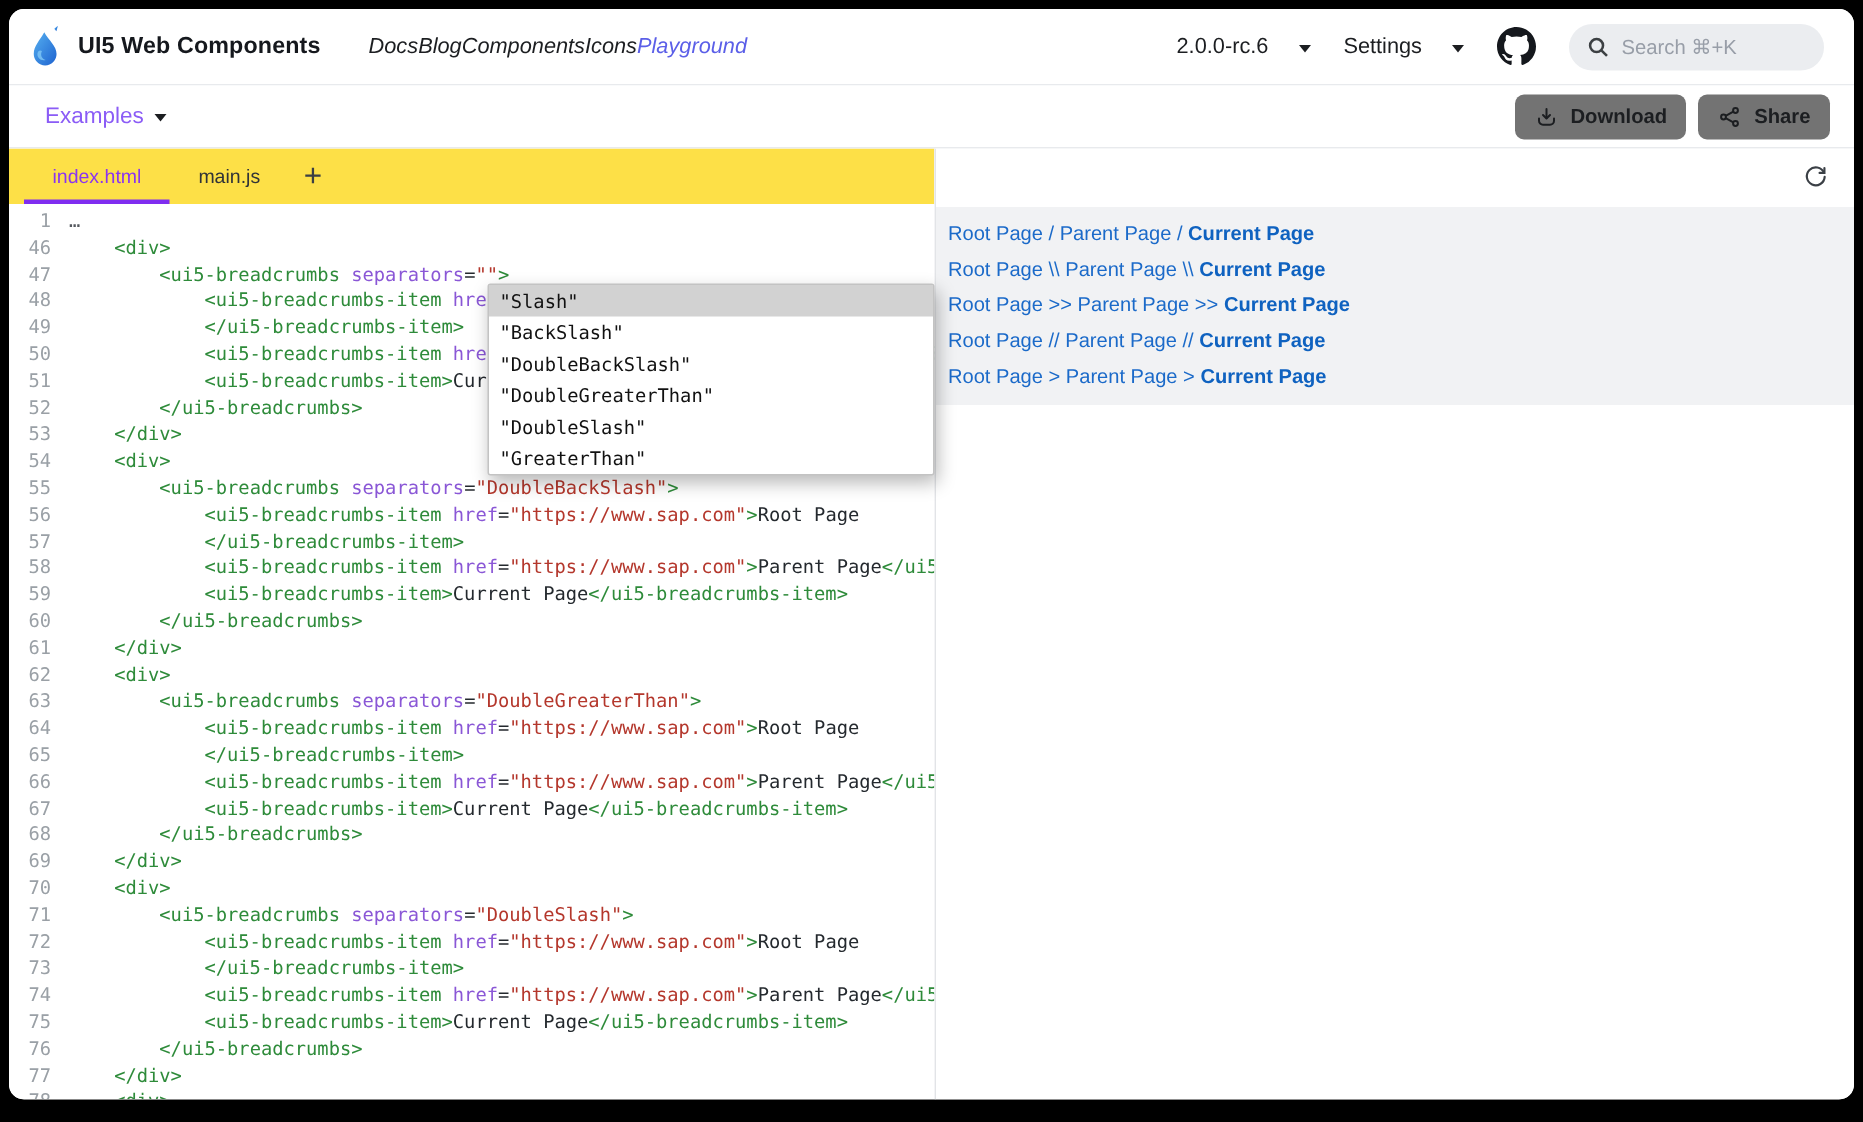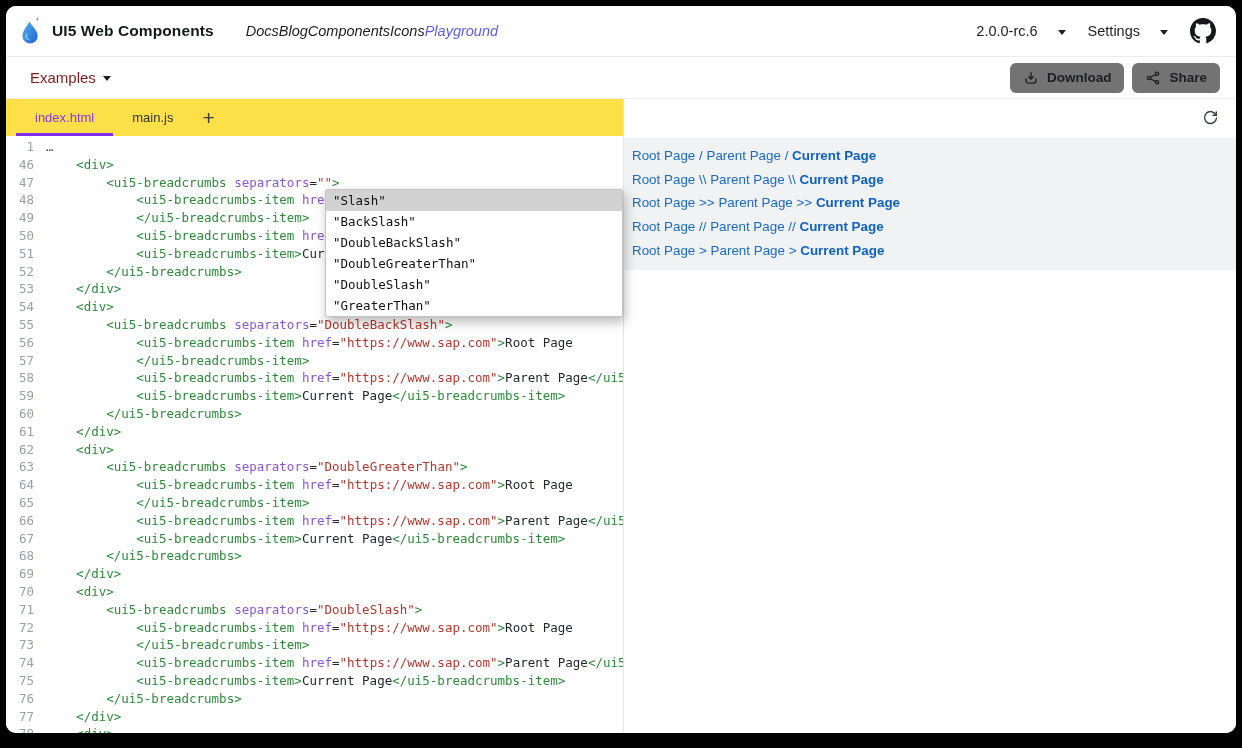--- a/index.html
+++ b/index.html
@@ -34,21 +34,21 @@
     width:170px; height:31px; border-radius:16px; background:#ebedf0;
     display:flex; align-items:center; gap:8px; padding:0 12px;
   }
   .search-ph { font-size:13.5px; color:#989ea8; }
 
   
   .toolbar {
     height:42px; flex:none; display:flex; align-items:center;
     padding:0 16px 0 24px; border-bottom:1px solid #e8eaed; background:#fff;
   }
-  .examples { font-size:15px; color:#7f1d1d; display:flex; align-items:center; gap:7px; cursor:pointer; }
+  .examples { font-size:15px; color:#8b5cf6; display:flex; align-items:center; gap:7px; cursor:pointer; }
   .toolbar-right { margin-left:auto; display:flex; align-items:center; gap:8px; }
   .btn {
     height:30px; background:#737373; border:none; border-radius:6px;
     display:flex; align-items:center; gap:8px; padding:0 13px;
     font-size:13.5px; font-weight:bold; color:#1c1e21; cursor:pointer;
     font-family:"Liberation Sans", sans-serif;
   }
 
   
   .main { flex:1; display:flex; position:relative; overflow:hidden; }
@@ -135,20 +135,29 @@
       </div>
       <div class="drop-label">
         <span>Settings</span>
         <span class="caret"></span>
       </div>
       <span class="gh">
         <svg width="26" height="26" viewBox="0 0 16 16" fill="#15181d">
           <path d="M8 0C3.58 0 0 3.58 0 8c0 3.54 2.29 6.53 5.47 7.59.4.07.55-.17.55-.38 0-.19-.01-.82-.01-1.49-2.01.37-2.53-.49-2.69-.94-.09-.23-.48-.94-.82-1.13-.28-.15-.68-.52-.01-.53.63-.01 1.08.58 1.23.82.72 1.21 1.87.87 2.33.66.07-.52.28-.87.51-1.07-1.78-.2-3.64-.89-3.64-3.95 0-.87.31-1.59.82-2.15-.08-.2-.36-1.02.08-2.12 0 0 .67-.21 2.2.82.64-.18 1.32-.27 2-.27s1.36.09 2 .27c1.53-1.04 2.2-.82 2.2-.82.44 1.1.16 1.92.08 2.12.51.56.82 1.27.82 2.15 0 3.07-1.87 3.75-3.65 3.95.29.25.54.73.54 1.48 0 1.07-.01 1.93-.01 2.2 0 .21.15.46.55.38A8.01 8.01 0 0 0 16 8c0-4.42-3.58-8-8-8z"></path>
         </svg>
       </span>
+      <div class="search">
+        <span style="display:flex;">
+          <svg width="15" height="15" viewBox="0 0 16 16" fill="none" stroke="#3c4043" stroke-width="1.8">
+            <circle cx="6.8" cy="6.8" r="4.6"></circle>
+              <line x1="10.4" y1="10.4" x2="14.2" y2="14.2"></line>
+          </svg>
+        </span>
+        <span class="search-ph">Search ⌘+K</span>
+      </div>
     </div>
   </div>
 
   <div class="toolbar">
     <div class="examples">
       <span>Examples</span>
       <span class="caret"></span>
     </div>
     <div class="toolbar-right">
       <button class="btn">

